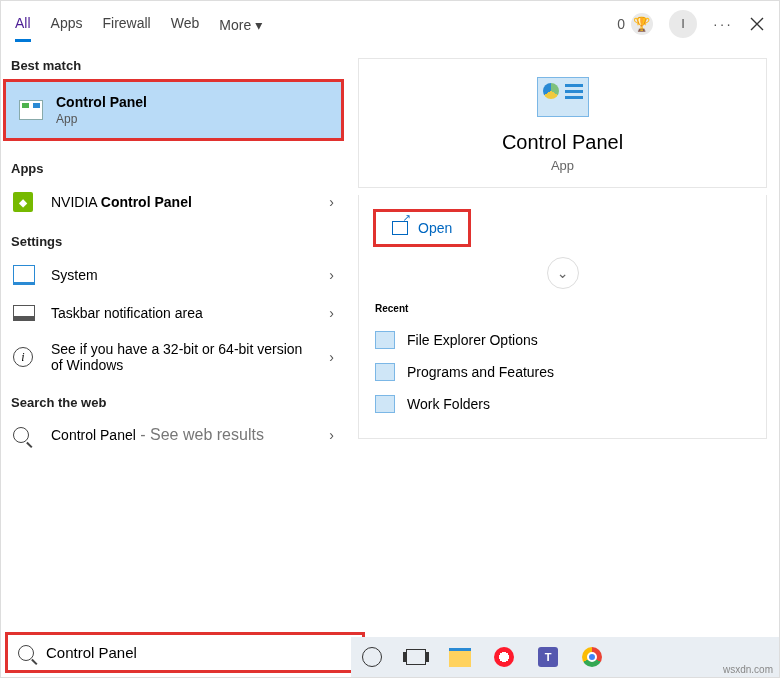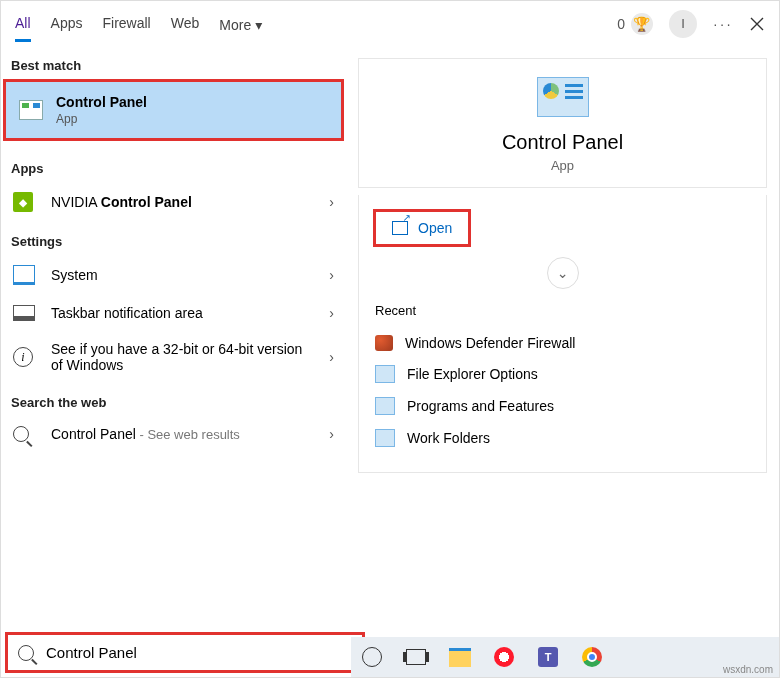--- a/index.html
+++ b/index.html
@@ -31,34 +31,34 @@
 .row .label{flex:1;}
 .chev{color:#555;}
 .small-icon{width:26px;text-align:center;flex-shrink:0;}
 .nvidia{width:20px;height:20px;background:#76b900;color:#fff;font-size:10px;display:flex;align-items:center;justify-content:center;font-weight:bold;border-radius:2px;}
 .monitor-ic{width:20px;height:16px;border:1.5px solid #2a8ad4;border-bottom:3px solid #2a8ad4;}
 .taskbar-ic{width:20px;height:14px;border:1.5px solid #555;position:relative;}
 .taskbar-ic::after{content:"";position:absolute;left:0;right:0;bottom:0;height:4px;background:#555;}
 .info-ic{width:18px;height:18px;border:1.5px solid #444;border-radius:50%;display:flex;align-items:center;justify-content:center;font-size:12px;font-style:italic;font-family:serif;}
 .search-ic{width:14px;height:14px;border:1.5px solid #444;border-radius:50%;position:relative;}
 .search-ic::after{content:"";position:absolute;width:7px;height:1.5px;background:#444;bottom:-3px;right:-5px;transform:rotate(45deg);}
-.websub{color:#777;font-size:13px;}
+.websub{color:#777;font-size:16px;}
 
 .preview-card{margin:0 12px 0 12px;border:1px solid #e6e6e6;padding:18px 0 14px 0;text-align:center;background:#fff;}
 .big-cp{width:50px;height:38px;margin:0 auto 14px auto;border:1px solid #7bb7e6;background:#cfe6f7;position:relative;}
 .big-cp::before{content:"";position:absolute;left:5px;top:5px;width:16px;height:16px;border-radius:50%;background:conic-gradient(#7ec17e 0 120deg,#f0c93e 120deg 240deg,#2a8ad4 240deg 360deg);}
 .big-cp::after{content:"";position:absolute;right:5px;top:6px;width:18px;height:3px;background:#2a8ad4;box-shadow:0 6px 0 #2a8ad4,0 12px 0 #2a8ad4;}
 .pv-title{font-size:20px;}
 .pv-sub{font-size:13px;color:#666;margin-top:4px;}
 .actions{margin:7px 12px;border:1px solid #e6e6e6;border-top:0;padding:14px 14px 18px 14px;background:#fff;}
 .open-box{border:3px solid #e1322f;display:inline-flex;align-items:center;gap:10px;padding:8px 16px;color:#0067c0;cursor:pointer;}
 .open-ic{width:14px;height:12px;border:1.5px solid #0067c0;position:relative;}
 .open-ic::after{content:"↗";position:absolute;top:-10px;right:-4px;font-size:10px;}
 .expand{width:30px;height:30px;border:1px solid #ddd;border-radius:50%;margin:10px auto 0 auto;display:flex;align-items:center;justify-content:center;color:#666;cursor:pointer;}
-.recent-label{font-weight:400;font-size:13px;margin:14px 2px 10px 2px;}
+.recent-label{font-weight:700;font-size:10px;margin:14px 2px 10px 2px;}
 .recent-row{display:flex;align-items:center;gap:12px;padding:7px 2px;cursor:pointer;}
 .ric{width:18px;height:16px;flex-shrink:0;}
 .firewall{background:radial-gradient(circle at 30% 30%,#e25b30,#a13a1e);border-radius:3px;}
 .cp-sm{border:1px solid #7bb7e6;background:#cfe6f7;}
 
 .searchbar{position:absolute;left:4px;bottom:4px;width:334px;border:3px solid #e1322f;background:#fff;display:flex;align-items:center;padding:8px 10px;gap:10px;}
 .searchbar input{border:0;outline:0;font-size:15px;flex:1;font-family:inherit;}
 
 .taskbar{position:absolute;left:350px;right:0;bottom:0;height:40px;background:#e9eef3;display:flex;align-items:center;padding:0 10px;gap:22px;}
 .tb-ic{width:22px;height:22px;display:flex;align-items:center;justify-content:center;}
@@ -172,24 +172,20 @@
       <div class="actions">
         <div class="open-box">
           <div class="open-ic"></div>
           <span>Open</span>
         </div>
         <div class="expand">
           <span>⌄</span>
         </div>
         <div class="recent-label">Recent</div>
         <div class="recent-row">
-          <div class="ric firewall"></div>
-          <span>Windows Defender Firewall</span>
-        </div>
-        <div class="recent-row">
           <div class="ric cp-sm"></div>
           <span>File Explorer Options</span>
         </div>
         <div class="recent-row">
           <div class="ric cp-sm"></div>
           <span>Programs and Features</span>
         </div>
         <div class="recent-row">
           <div class="ric cp-sm"></div>
           <span>Work Folders</span>

